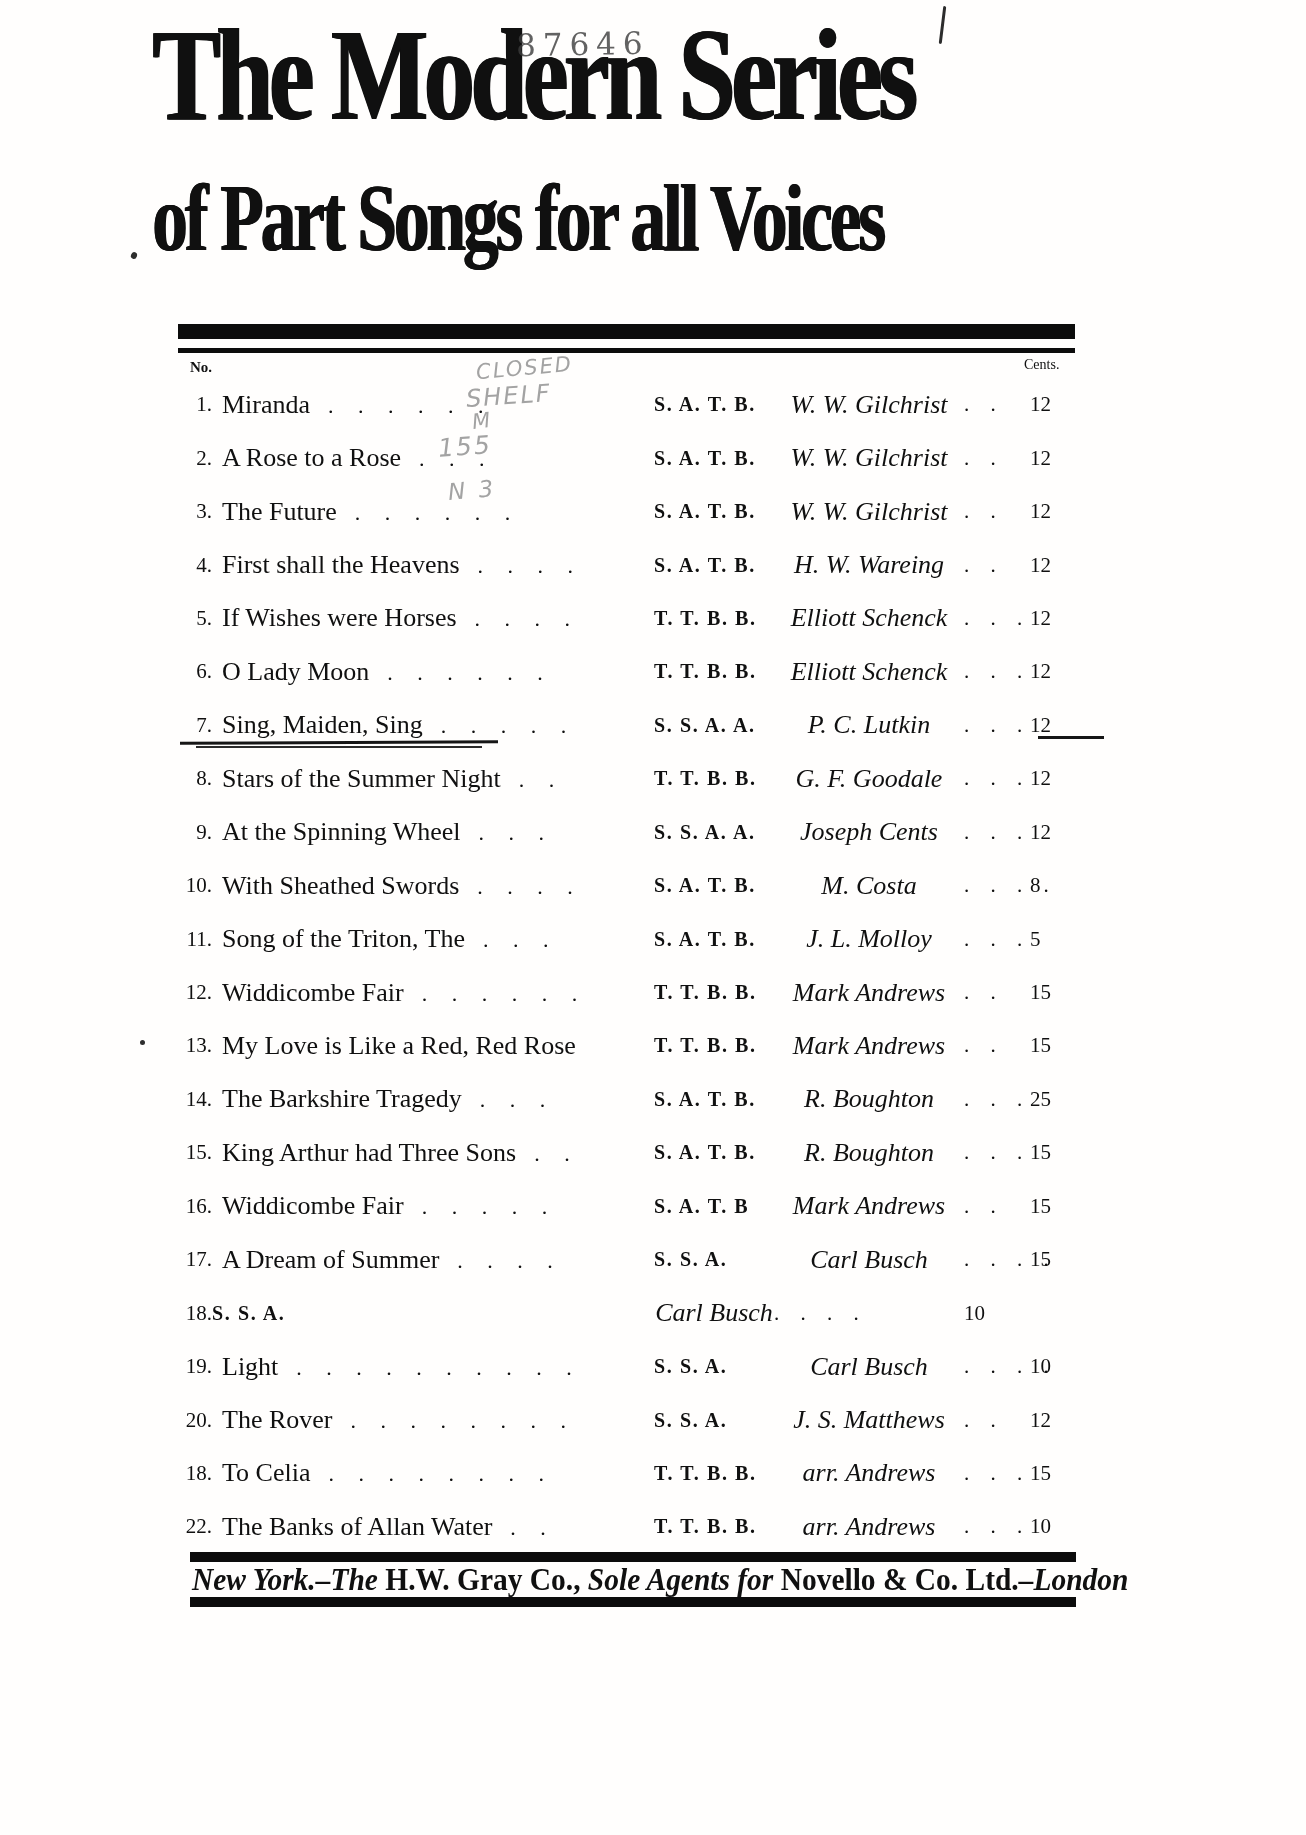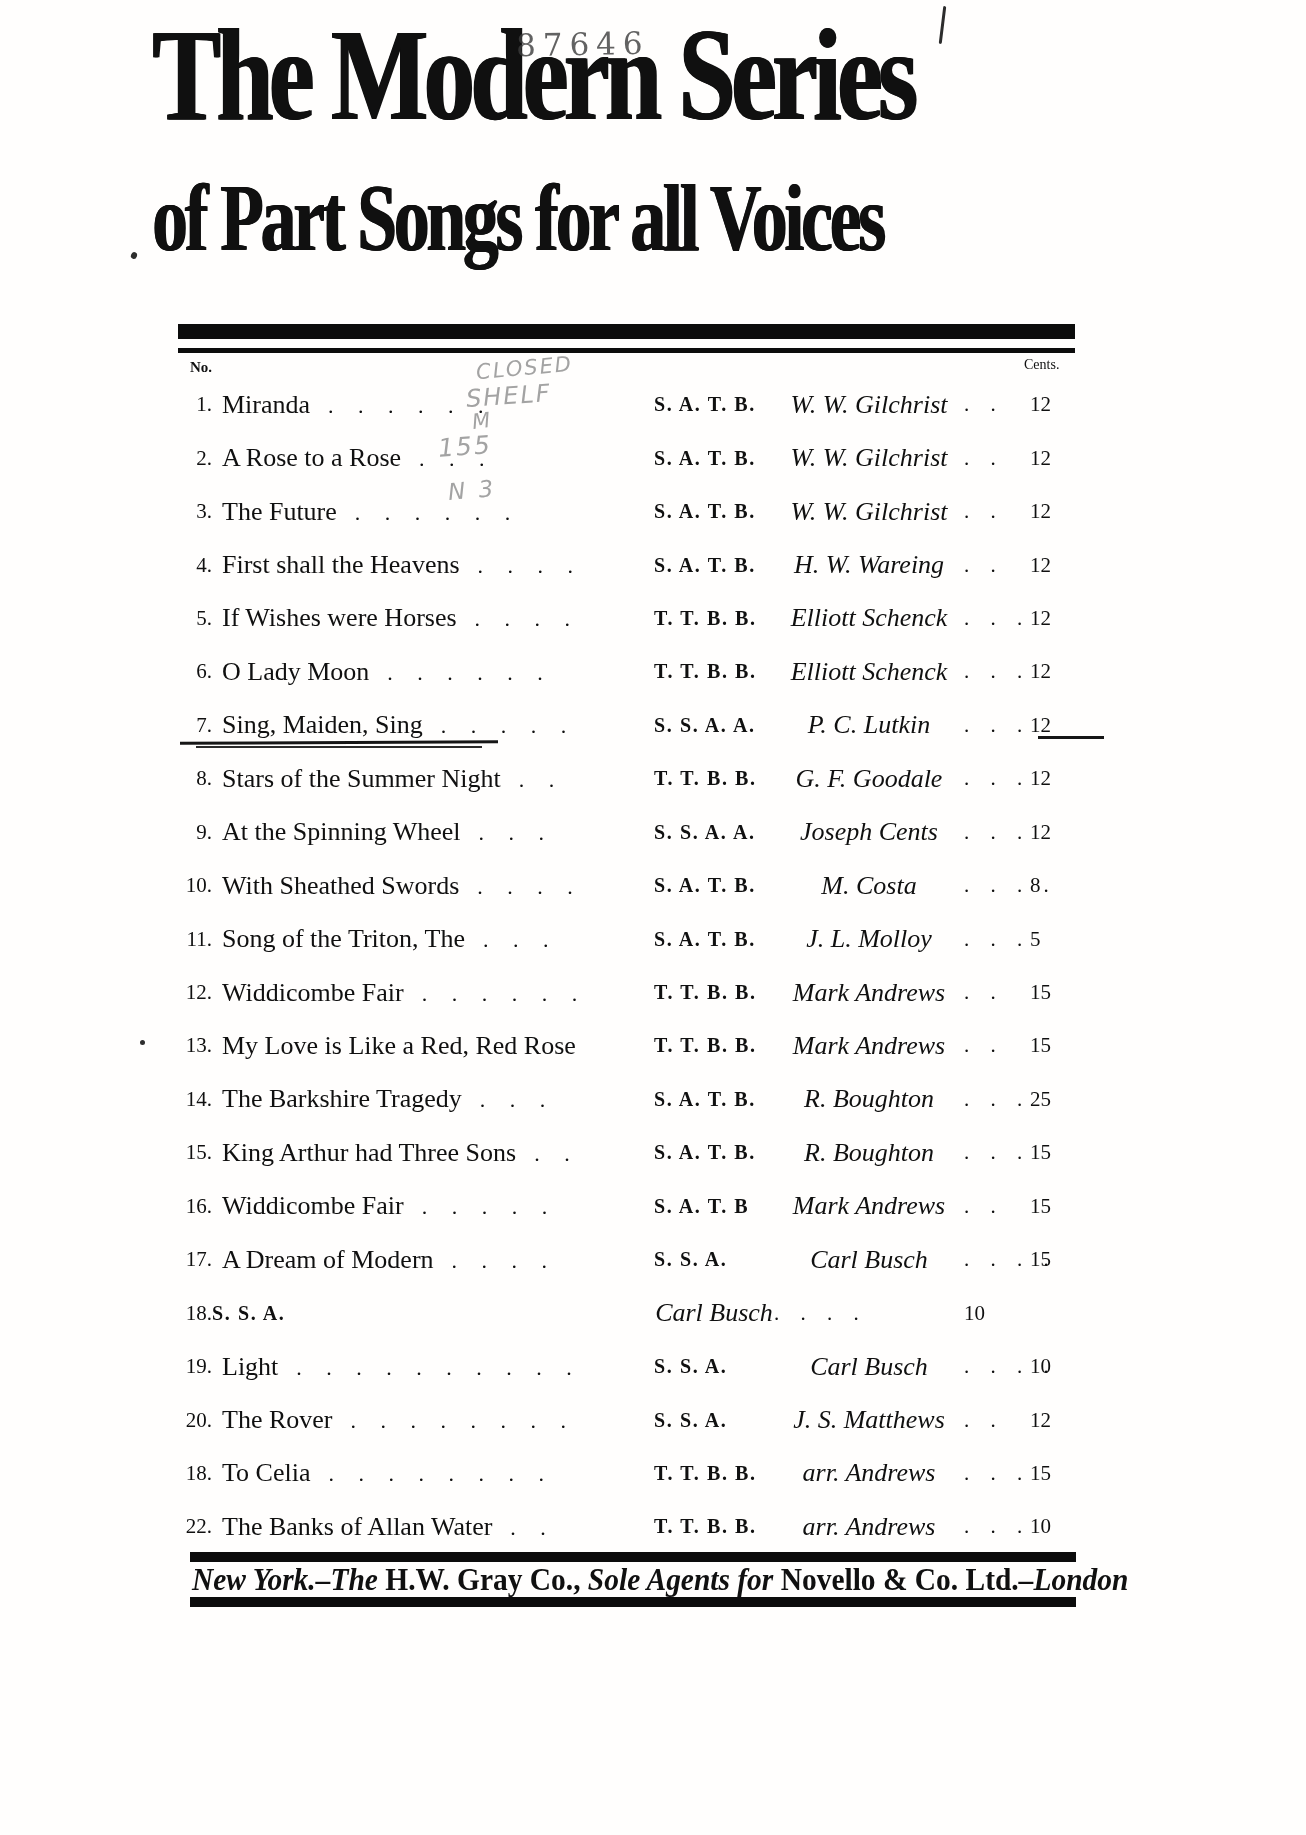--- a/index.html
+++ b/index.html
@@ -249,21 +249,21 @@
       <span class="c-no">16.</span>
       <span class="c-title"><span>Widdicombe Fair</span><span class="t-leader">. . . . .</span></span>
       <span class="c-voicing">S. A. T. B</span>
       <span class="c-composer">Mark Andrews</span>
       <span class="c-trailer">. .</span>
       <span class="c-price">15</span>
     </div>
 
     <div class="row">
       <span class="c-no">17.</span>
-      <span class="c-title"><span>A Dream of Modern</span><span class="t-leader">. . . .</span></span>
+      <span class="c-title"><span>A Dream of Summer</span><span class="t-leader">. . . .</span></span>
       <span class="c-voicing">S. S. A.</span>
       <span class="c-composer">Carl Busch</span>
       <span class="c-trailer">. . . .</span>
       <span class="c-price">15</span>
     </div>
 
     <div class="row">
       <span class="c-no">18.</span>
       <span class="c-voicing">S. S. A.</span>
       <span class="c-composer">Carl Busch</span>

